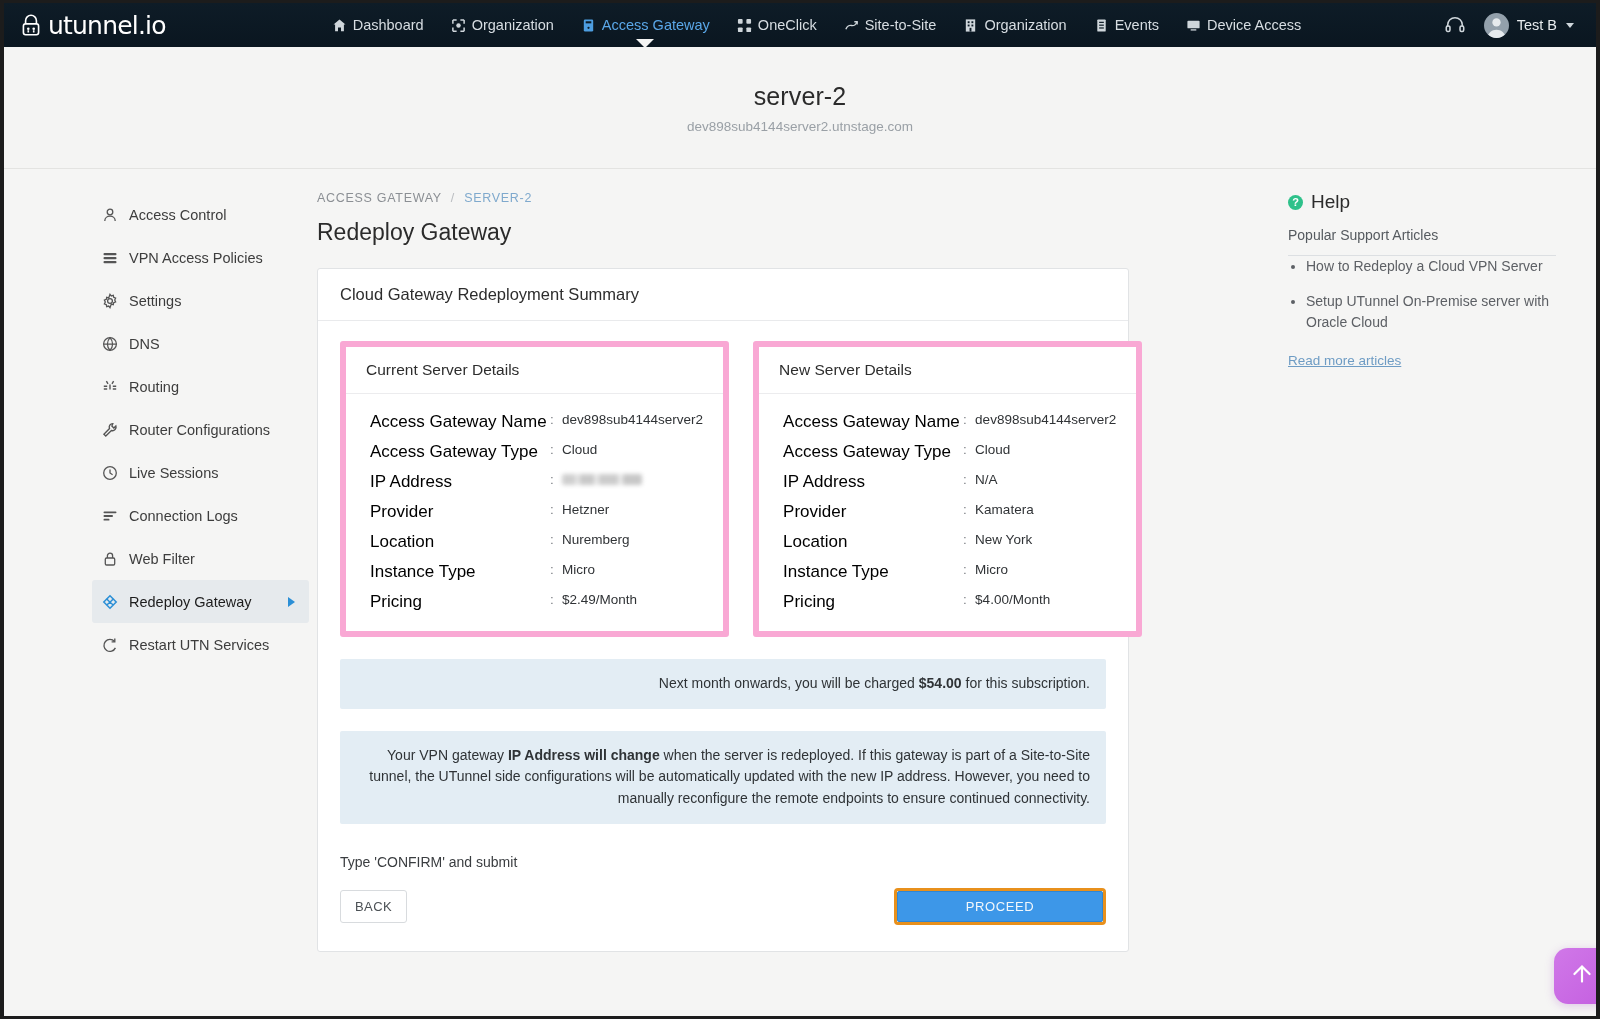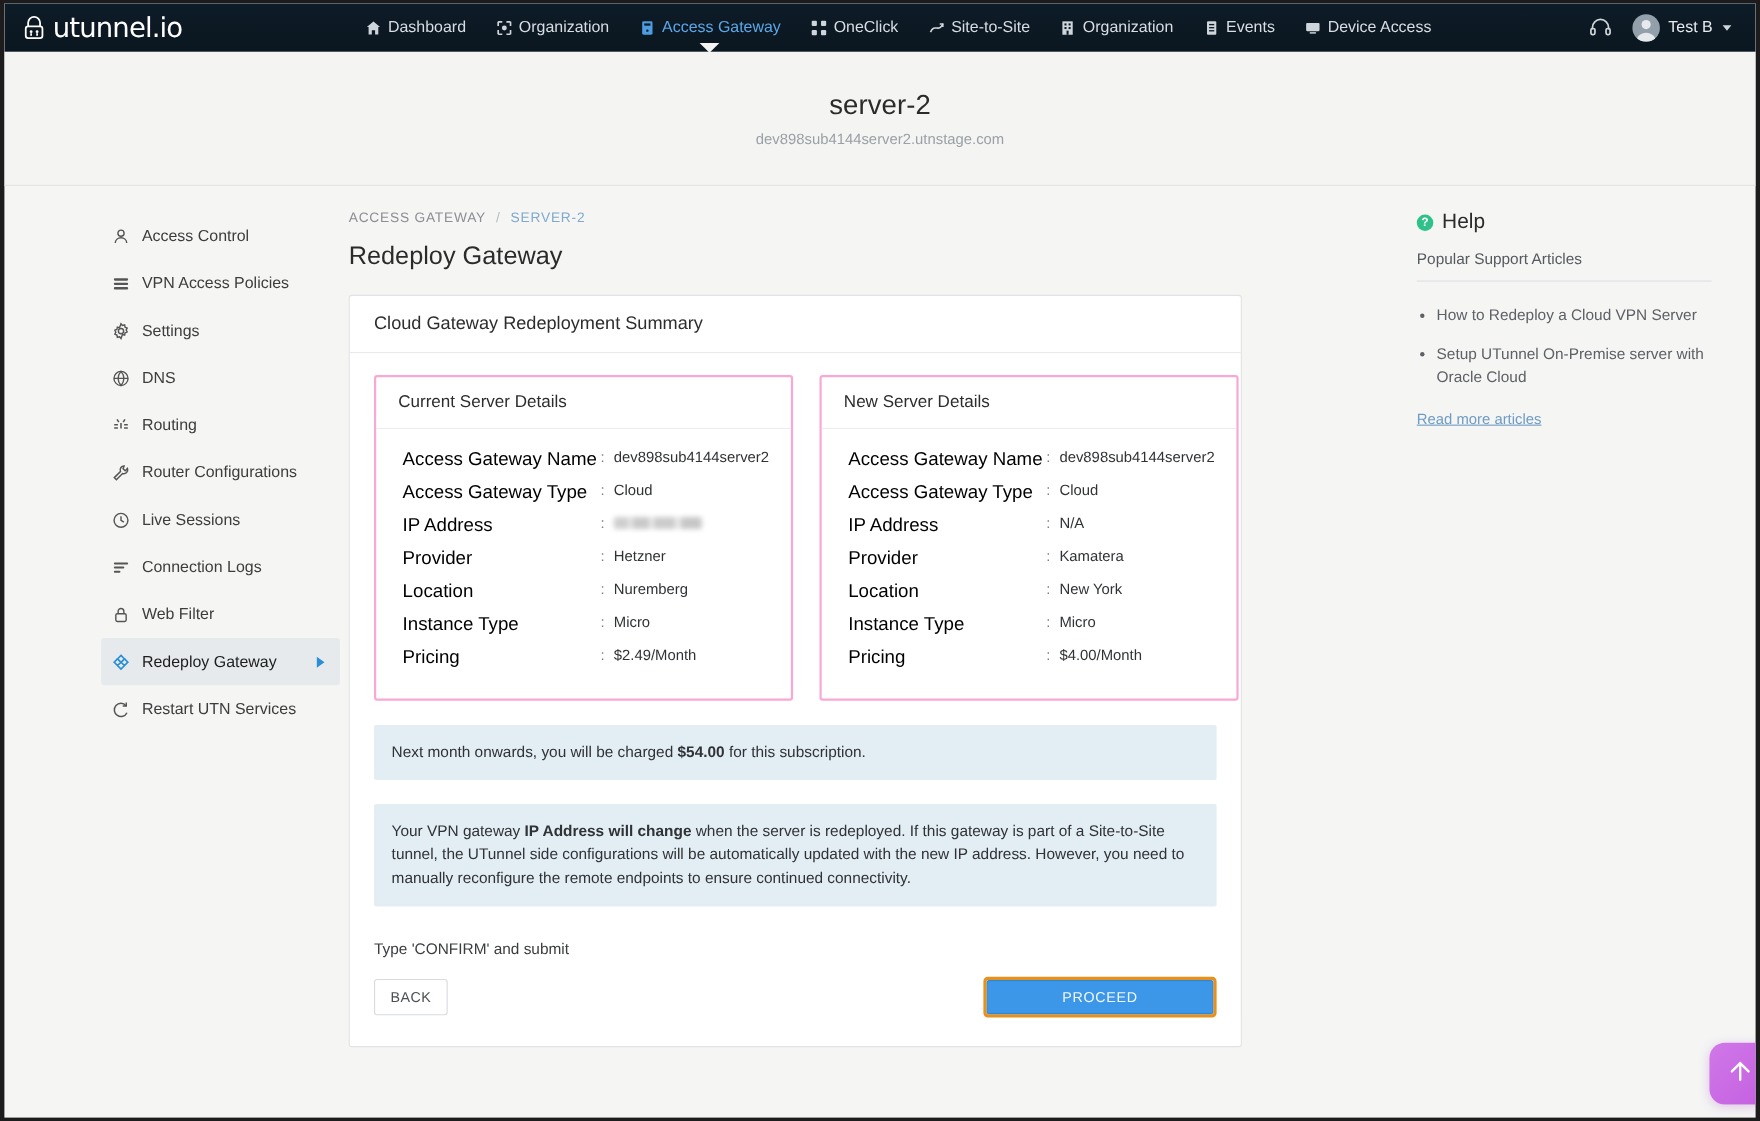--- a/index.html
+++ b/index.html
@@ -91,42 +91,42 @@
     background: #fff; border: 1px solid #e1e3e5; border-radius: 3px;
   }
   .card-head {
     padding: 16px 22px; font-size: 16.5px; color: #2d2d2d;
     border-bottom: 1px solid #e9eaec;
   }
   .card-body { padding: 20px 22px 26px 22px; }
 
   .detail-row-cards { display:flex; gap: 24px; }
   .detail-card {
-    flex: 1; border: 2px solid #f9a8d4; border-radius: 3px; background:#fff;
+    flex: 1; border: 6px solid #f9a8d4; border-radius: 3px; background:#fff;
     min-height: 296px;
   }
   .detail-card-head {
     padding: 14px 20px; font-size: 15.5px; color: #2d2d2d;
     border-bottom: 1px solid #ececee;
   }
   .detail-card-body { padding: 18px 20px 18px 24px; }
   .dl { display: grid; grid-template-columns: 180px 12px auto; row-gap: 10px; }
   .dl .k { font-size: 17px; color: #000000; }
   .dl .c { font-size: 13.5px; color: #7b7f84; }
   .dl .v { font-size: 13.5px; color: #303336; }
   .redacted {
     display:inline-block; width: 80px; height: 11px; border-radius: 2px;
     background: linear-gradient(90deg,#cfcfcf 0 16%, #e4e4e4 16% 22%, #c9c9c9 22% 40%, #e8e8e8 40% 46%,
                 #cccccc 46% 70%, #eaeaea 70% 76%, #c7c7c7 76% 100%);
     filter: blur(2.2px); vertical-align: middle; margin-bottom: 2px;
   }
 
   .alert {
     margin-top: 22px; background: #e3edf4; border-radius: 2px;
-    padding: 14px 16px; font-size: 14px; color: #2f3336; line-height: 1.55;
+    padding: 14px 16px; font-size: 14px; color: #2f3336; line-height: 1.55; text-align: right;
   }
   .alert b { font-weight: 700; }
 
   .confirm-label { margin-top: 30px; font-size: 14px; color: #3a3d40; }
   .confirm-input-wrap {
     margin-top: 10px; border: 3px solid #e8901c; border-radius: 4px;
   }
   .confirm-input {
     display:block; width: 100%; height: 32px; border: 1px solid #d5d8db;
     background: #fff; padding: 0 10px; font-size: 13.5px; color: #333;
@@ -150,21 +150,21 @@
 
   
   .help { width: 330px; flex:none; padding: 22px 40px 0 22px; }
   .help-title { display:flex; align-items:center; gap:8px; font-size: 19px; color:#2b2b2b; }
   .help-q {
     width: 15px;height:15px;border-radius:50%;background:#2ec18a;color:#fff;
     font-size: 11px; display:flex;align-items:center;justify-content:center;font-weight:700;
   }
   .help-sub { margin-top: 14px; font-size: 14px; color: #555a5f; }
   .help-divider { margin-top: 12px; border-top: 1px solid #dcdfe2; }
-  .help-list { margin-top: 20px; padding-left: 18px; }
+  .help-list { margin-top: 0; padding-left: 18px; }
   .help-list li {
     font-size: 14px; color: #5d6065; line-height: 1.45; margin-bottom: 15px; cursor: pointer;
   }
   .help-more {
     display:inline-block; margin-top: 6px; font-size: 13.5px;
     color: #6e9cc4; text-decoration: underline; cursor: pointer;
   }
 
   
   .fab {

